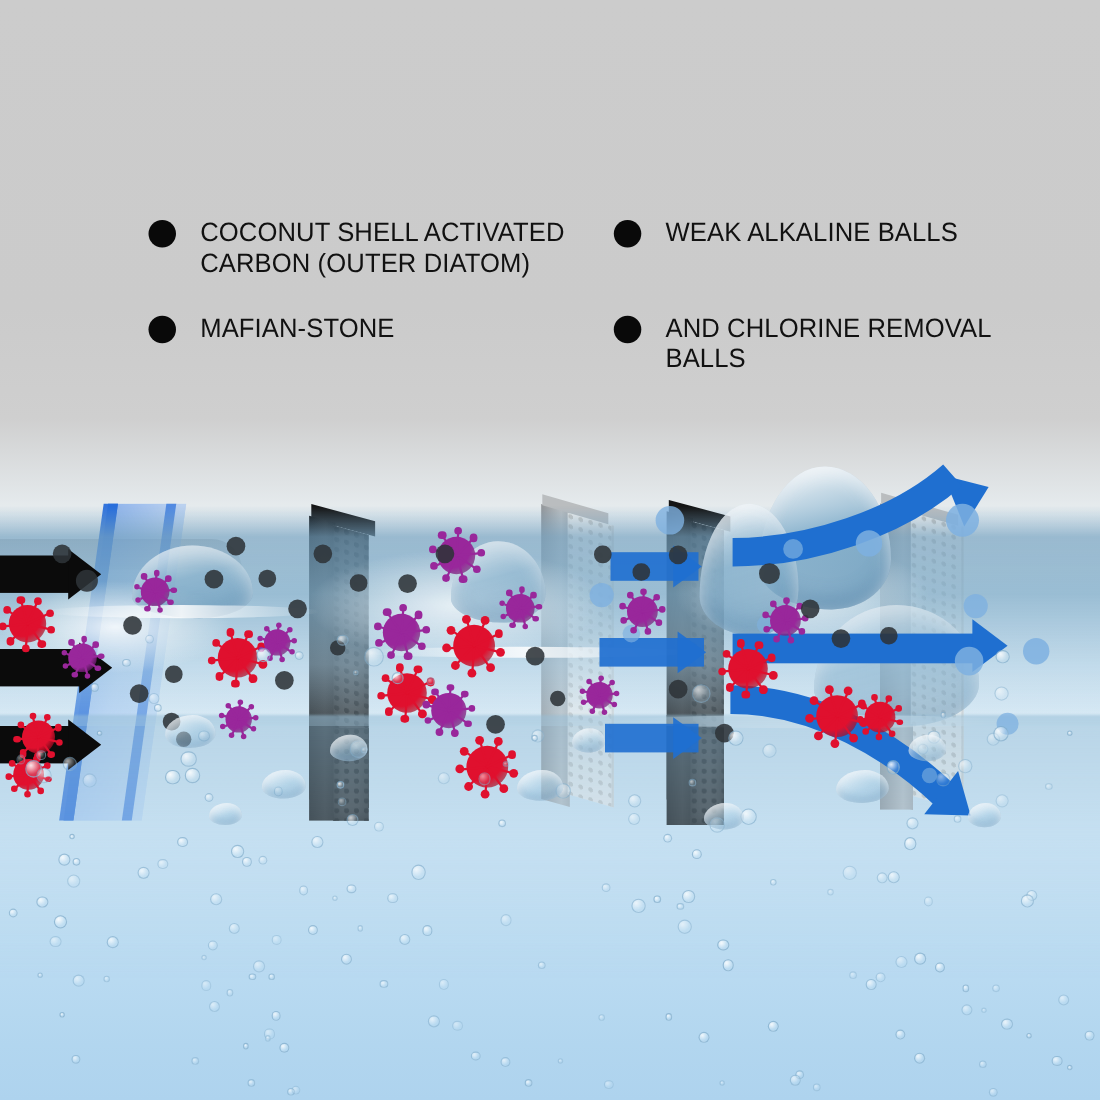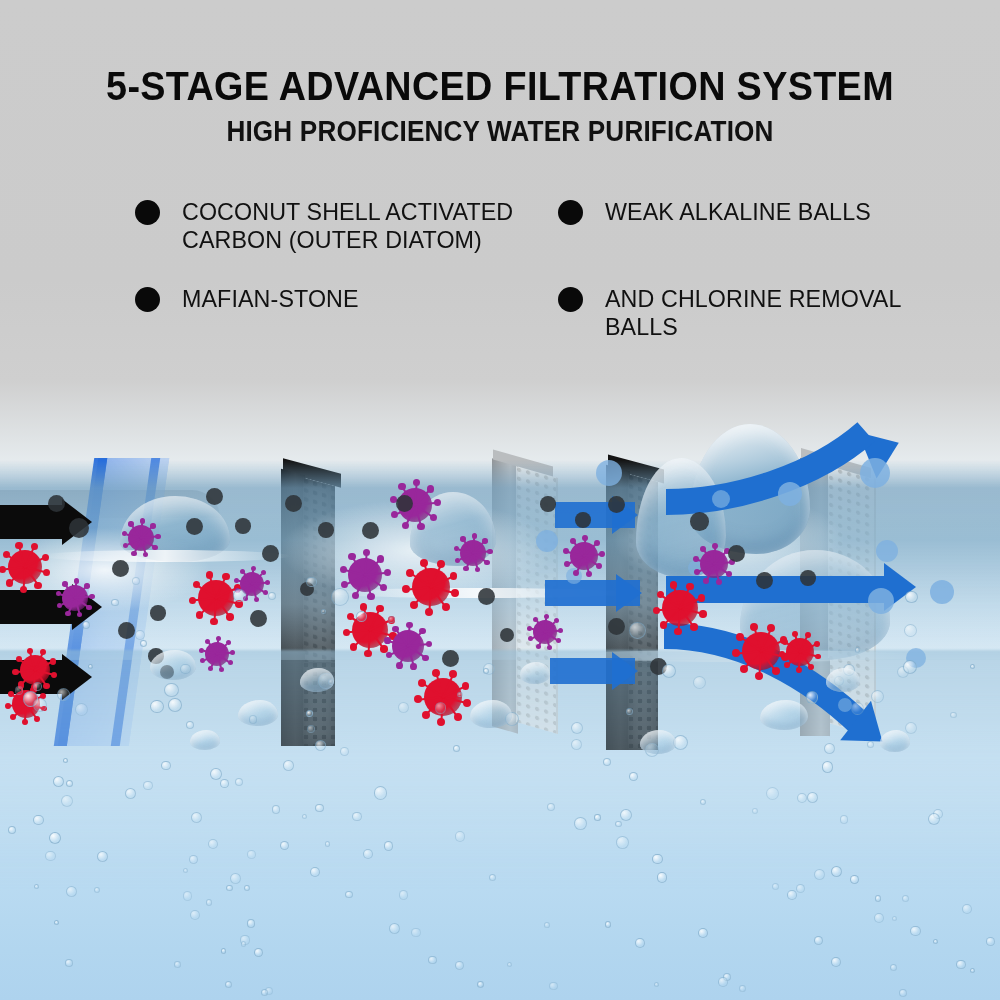--- a/index.html
+++ b/index.html
@@ -127,24 +127,20 @@
   .virus{position:absolute;}
   .virus .core{position:absolute;border-radius:50%;left:0;top:0;}
   .virus .sp{position:absolute;border-radius:50%;}
   .cleanbub{position:absolute;border-radius:50%;background:#7eb0e0;opacity:.85;}
 </style>
 </head>
 <body>
 
 <div id="poster">
 
-  <div class="head">
-    <div class="title">5-STAGE ADVANCED FILTRATION SYSTEM</div>
-    <div class="subtitle">HIGH PROFICIENCY WATER PURIFICATION</div>
-  </div>
 
   <div class="bullets">
     <div class="bul b2">
       <span class="dot"></span>
       <span class="btxt">WEAK ALKALINE BALLS</span>
     </div>
     <div class="bul b1">
       <span class="dot"></span>
       <span class="btxt">COCONUT SHELL ACTIVATED
 CARBON (OUTER DIATOM)</span>

